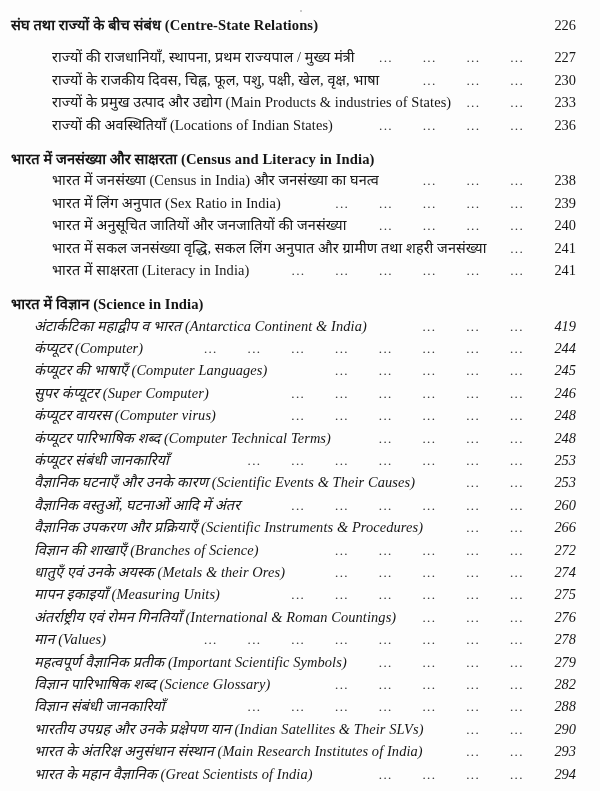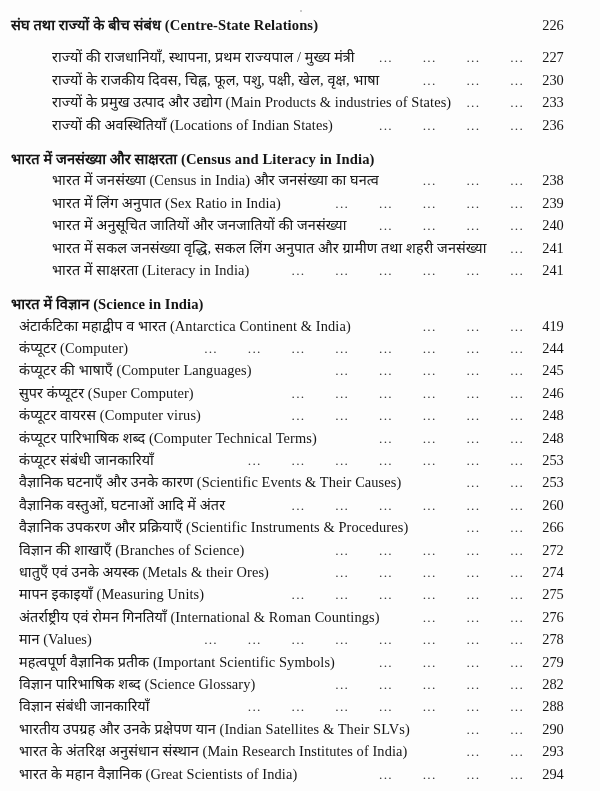--- a/index.html
+++ b/index.html
@@ -61,21 +61,22 @@
   .row.heading {
     padding-left: 11px;
   }
 
   
   .row.entry {
     padding-left: 52px;
   }
   
   .row.entry-sci {
-    padding-left: 19px;
+    padding-left: 34px;
+    font-style: italic;
   }
 
   .leaders {
     flex: 1 1 auto;
     overflow: hidden;
     display: flex;
     justify-content: flex-end;
     align-items: baseline;
     padding: 0 6px 0 10px;
     min-width: 0;
@@ -86,21 +87,21 @@
     color: #3a3a3a;
     letter-spacing: 1.2px;
     margin-left: 30px;
     flex: 0 0 auto;
   }
   .dots:first-child { margin-left: 0; }
 
   .page-no {
     flex: 0 0 auto;
     width: 46px;
-    text-align: center;
+    text-align: right;
     padding-right: 24px;
     font-size: 14.4px;
   }
 
   
   .gap { height: 11px; }
 </style>
 </head>
 <body>
 

